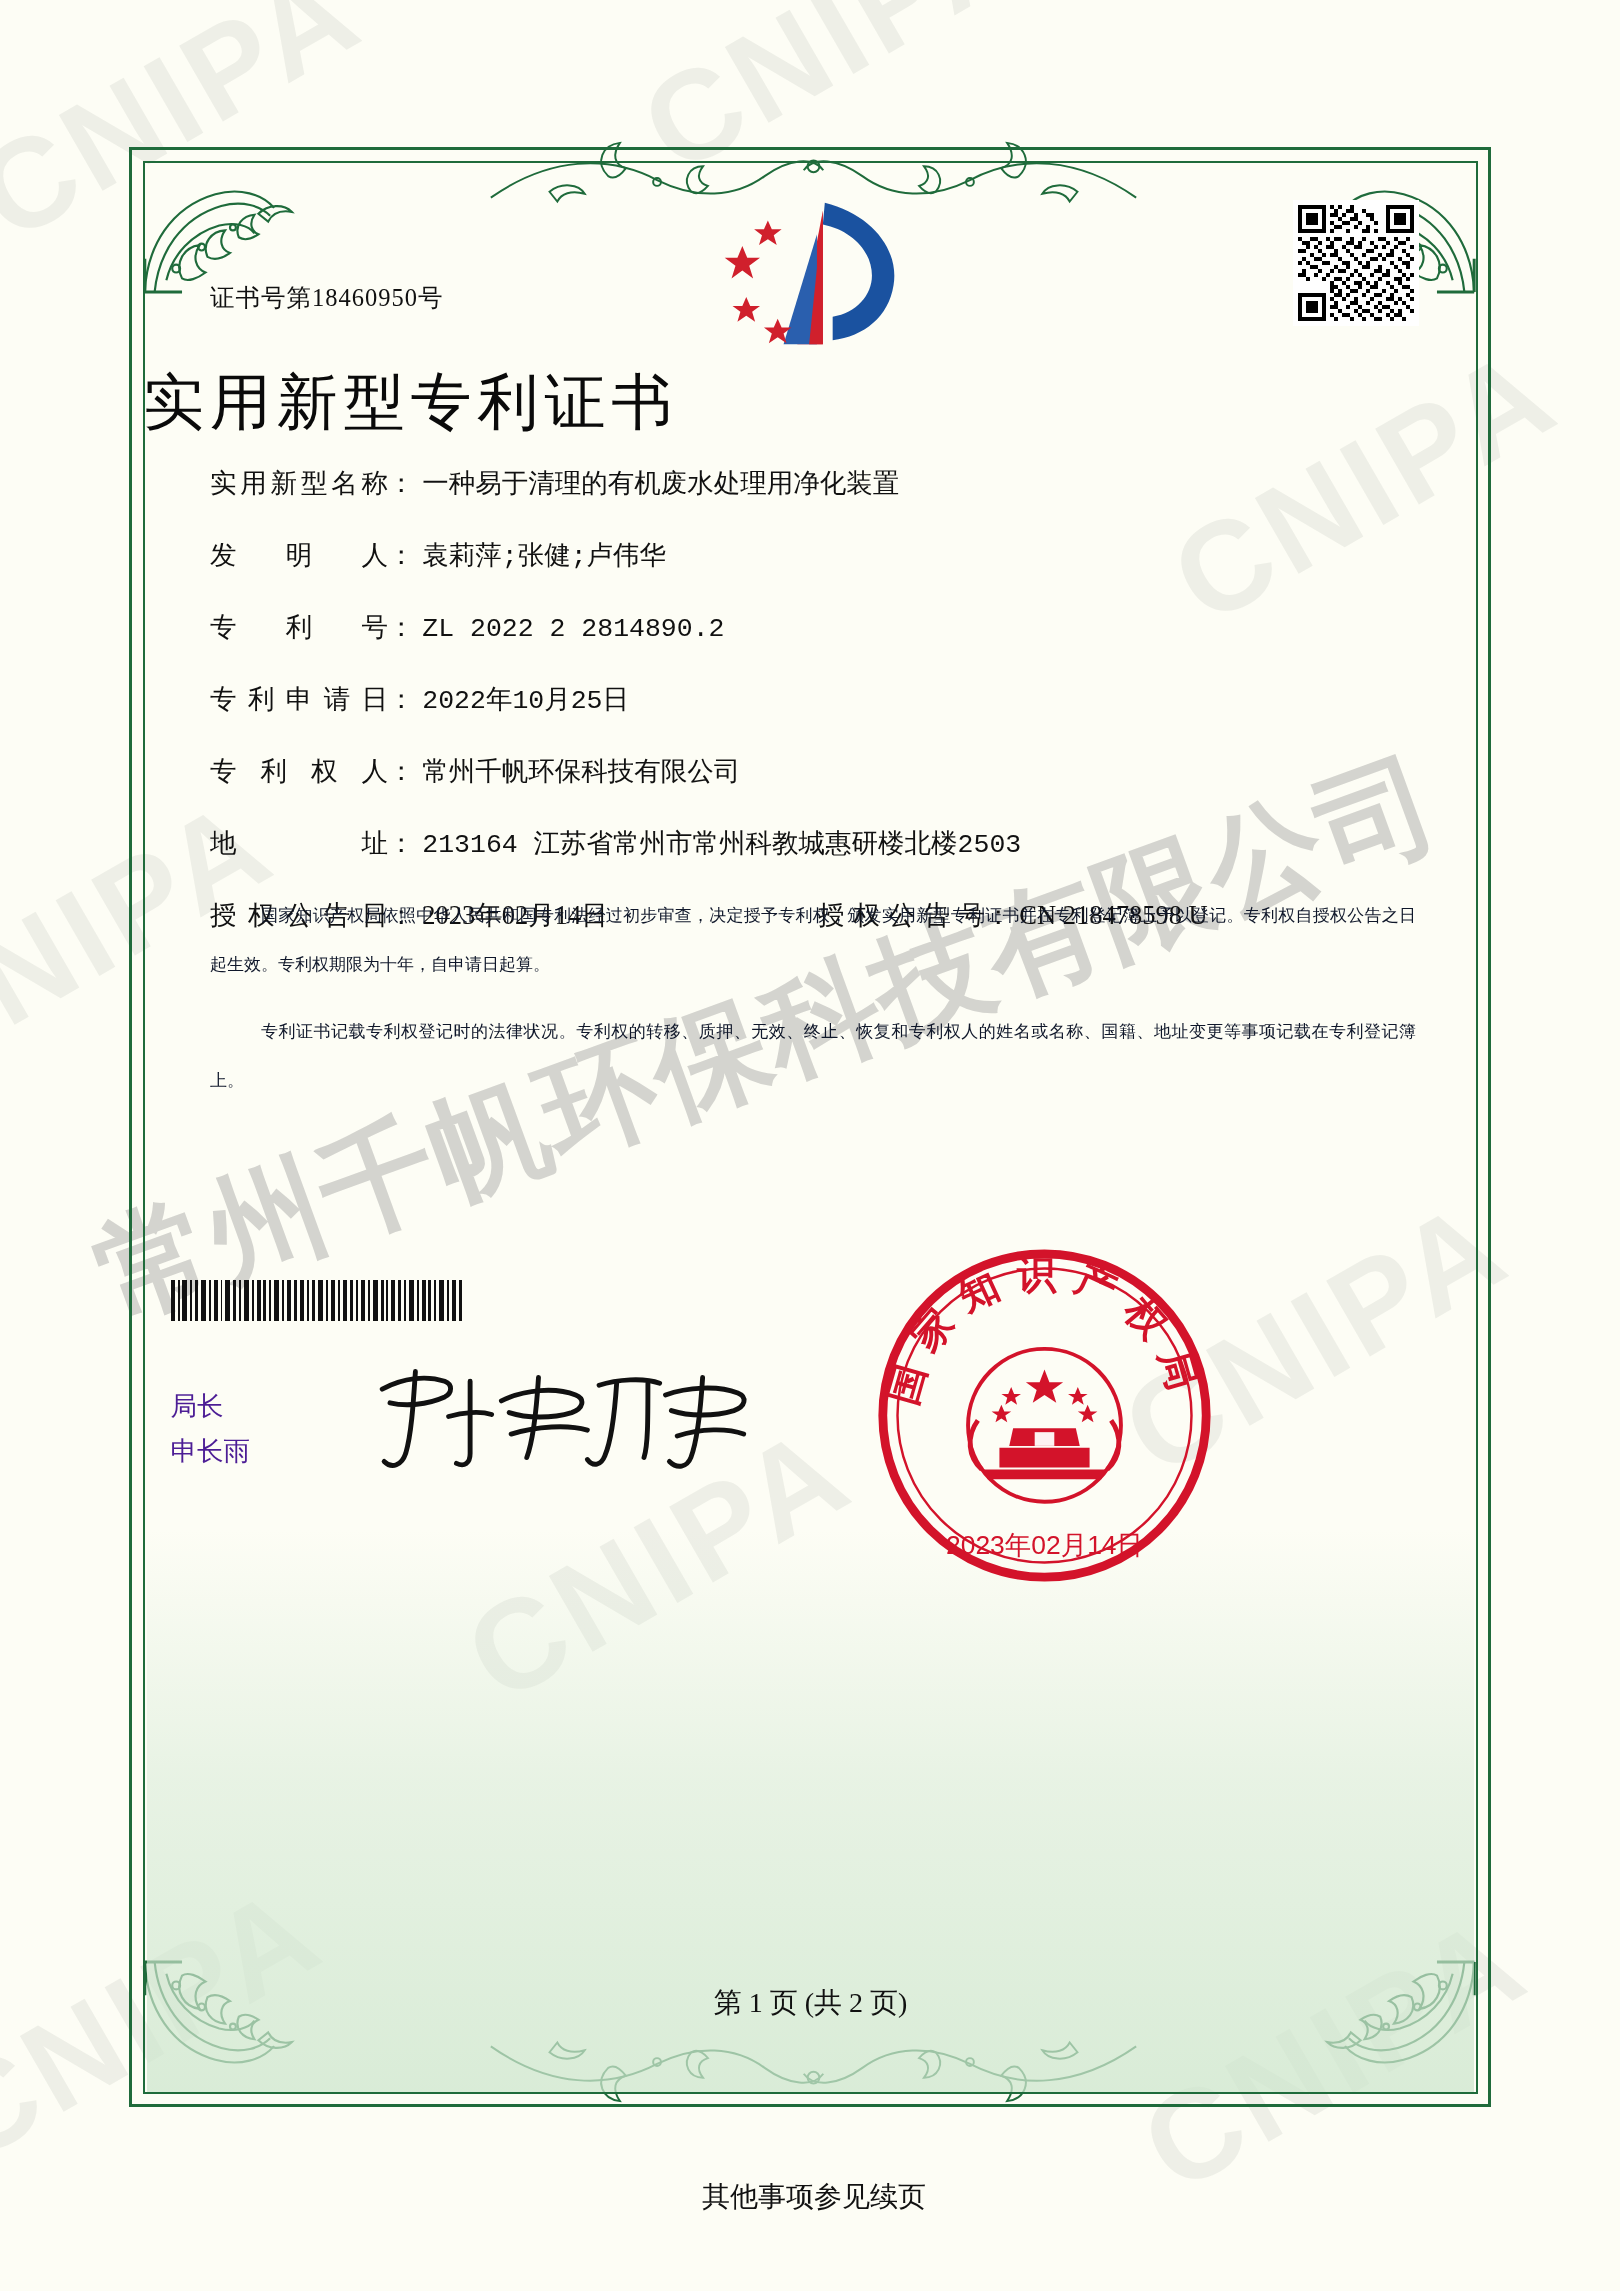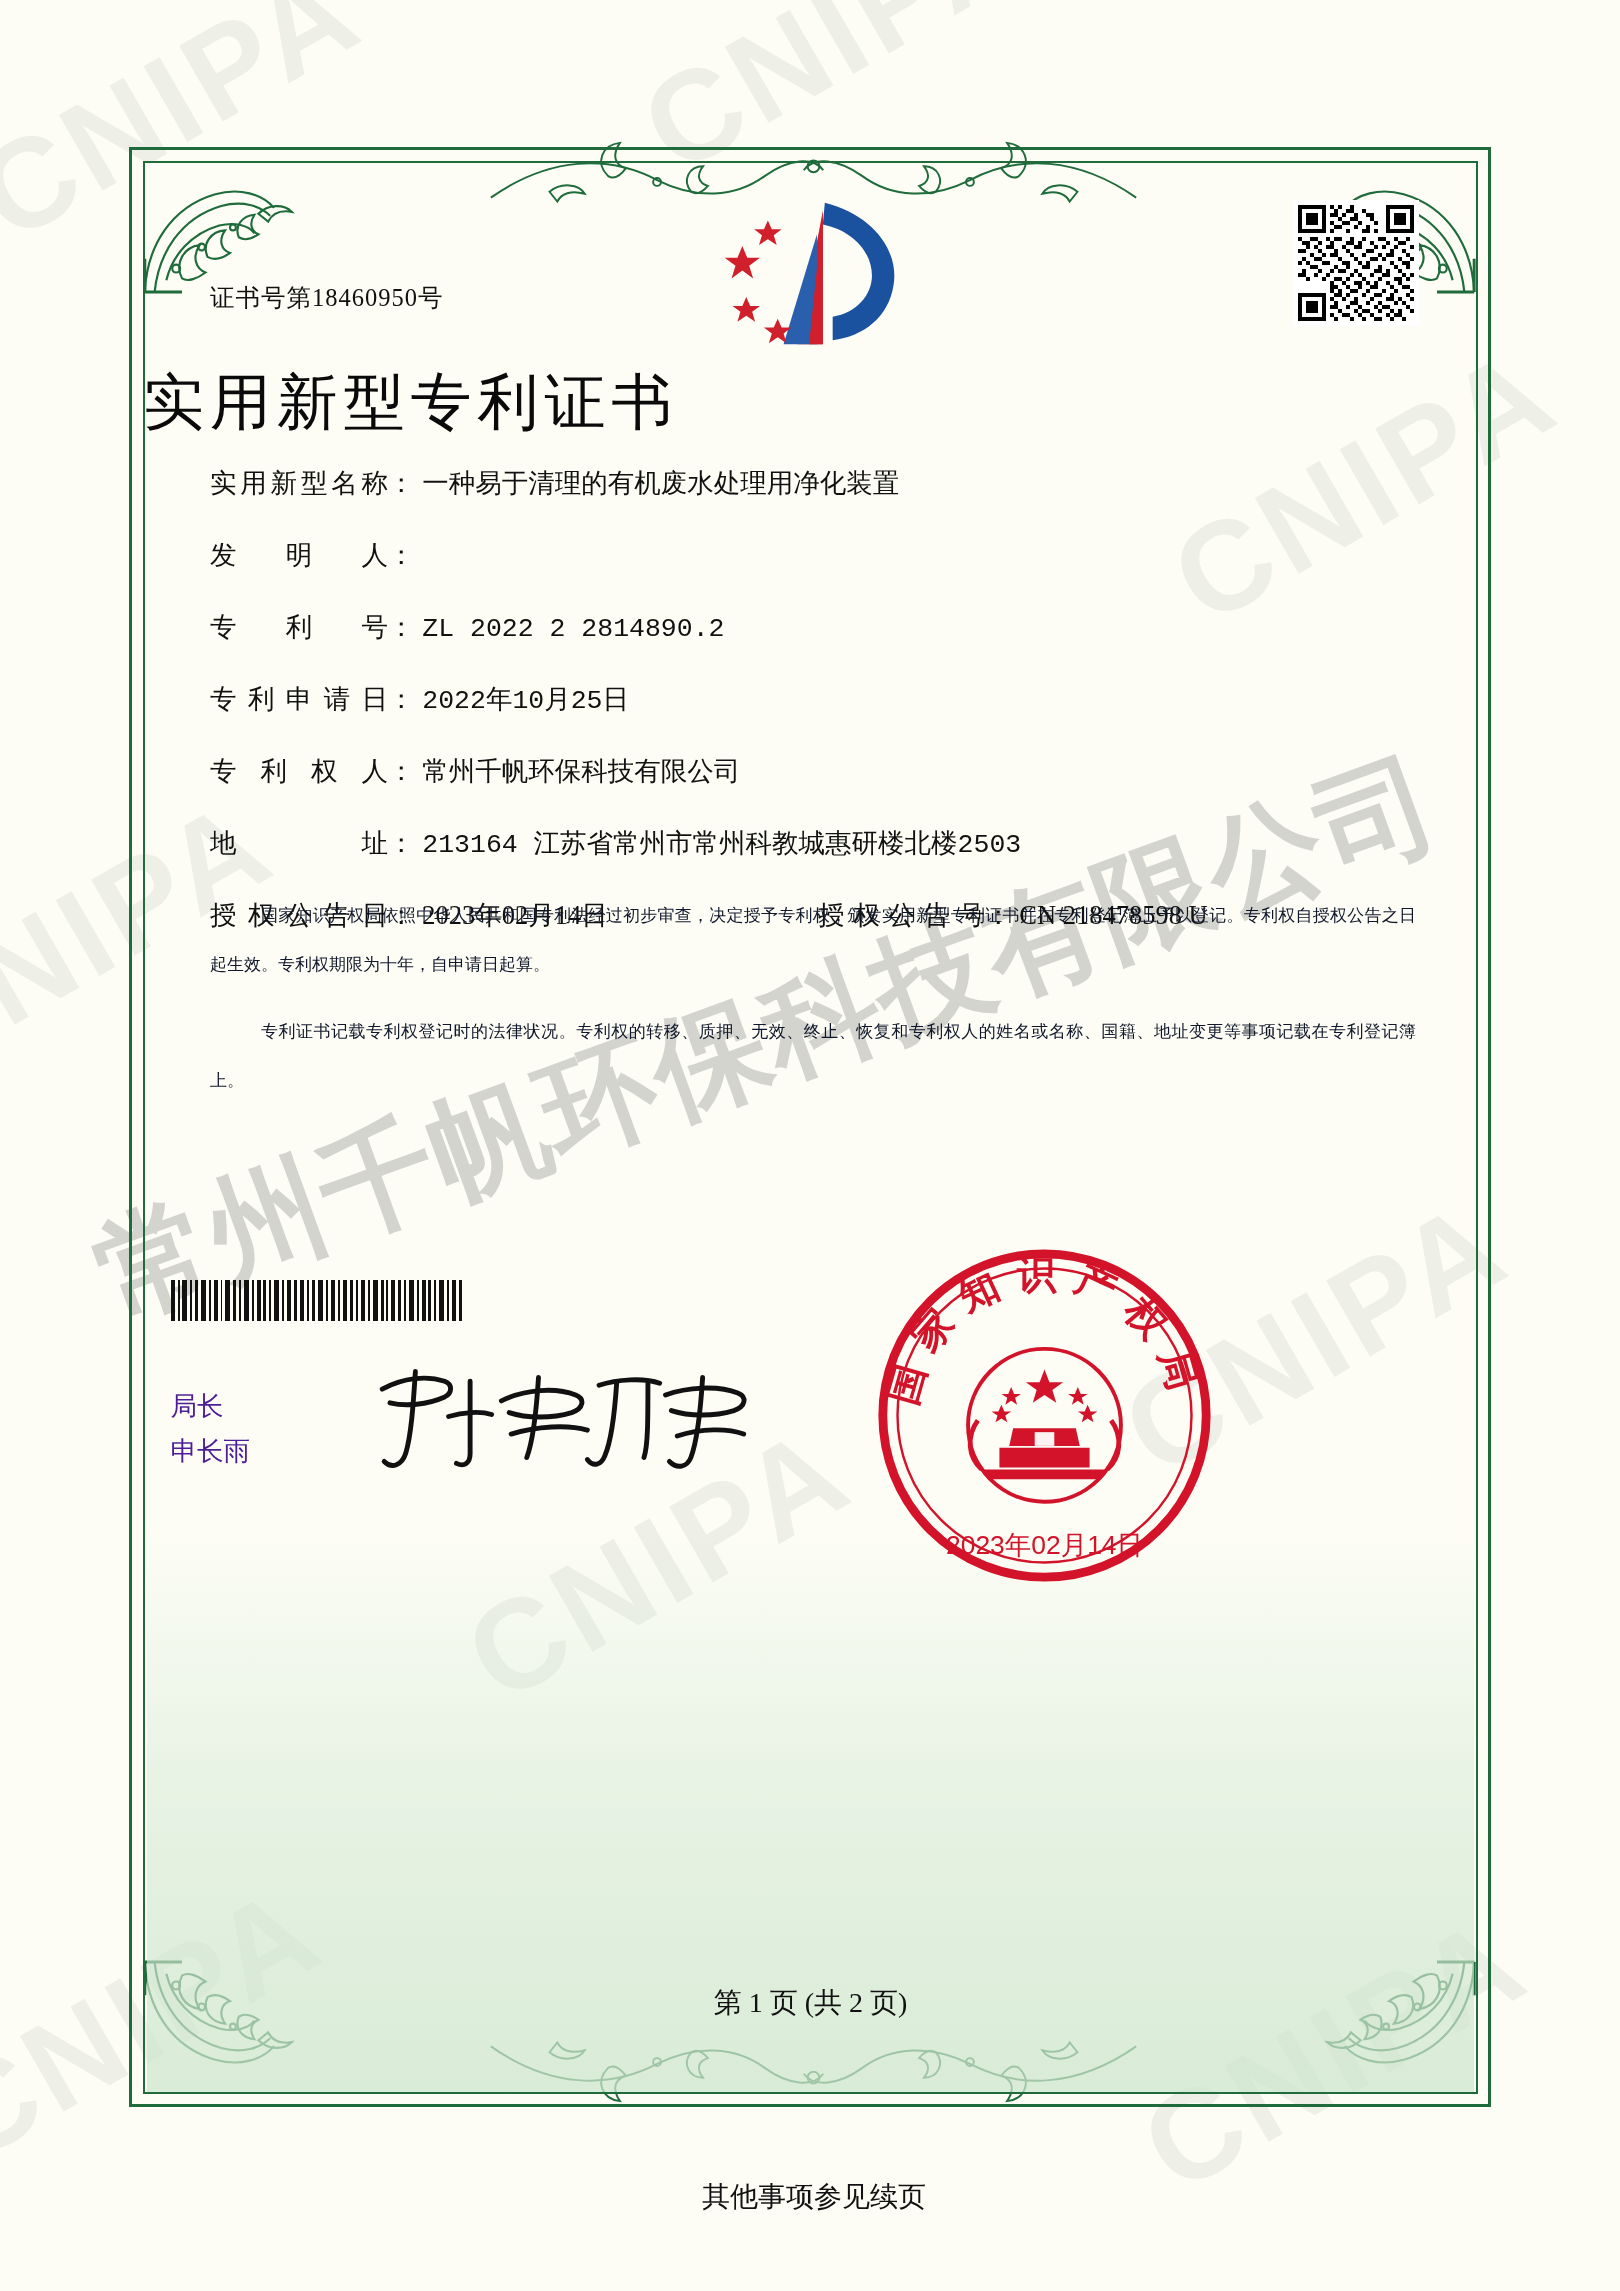--- a/index.html
+++ b/index.html
@@ -632,20 +632,21 @@
         <span class="field-value">一种易于清理的有机废水处理用净化装置</span>
       </div>
 
       <div class="field-row">
         <span class="field-label" style="letter-spacing:0; justify-content:space-between;">
             <span>发</span>
             <span>明</span>
             <span>人</span>
           </span>
         <span class="field-colon">：</span>
+        <span class="field-value">袁莉萍;张健;卢伟华</span>
       </div>
 
       <div class="field-row">
         <span class="field-label">
             <span>专</span>
             <span>利</span>
             <span>号</span>
           </span>
         <span class="field-colon">：</span>
         <span class="field-value">ZL 2022 2 2814890.2</span>

